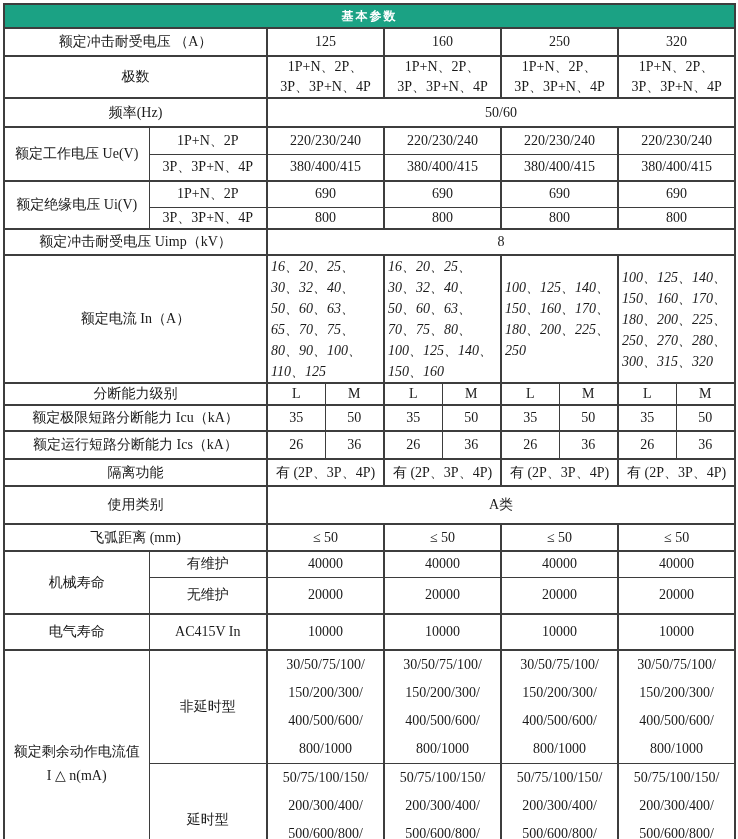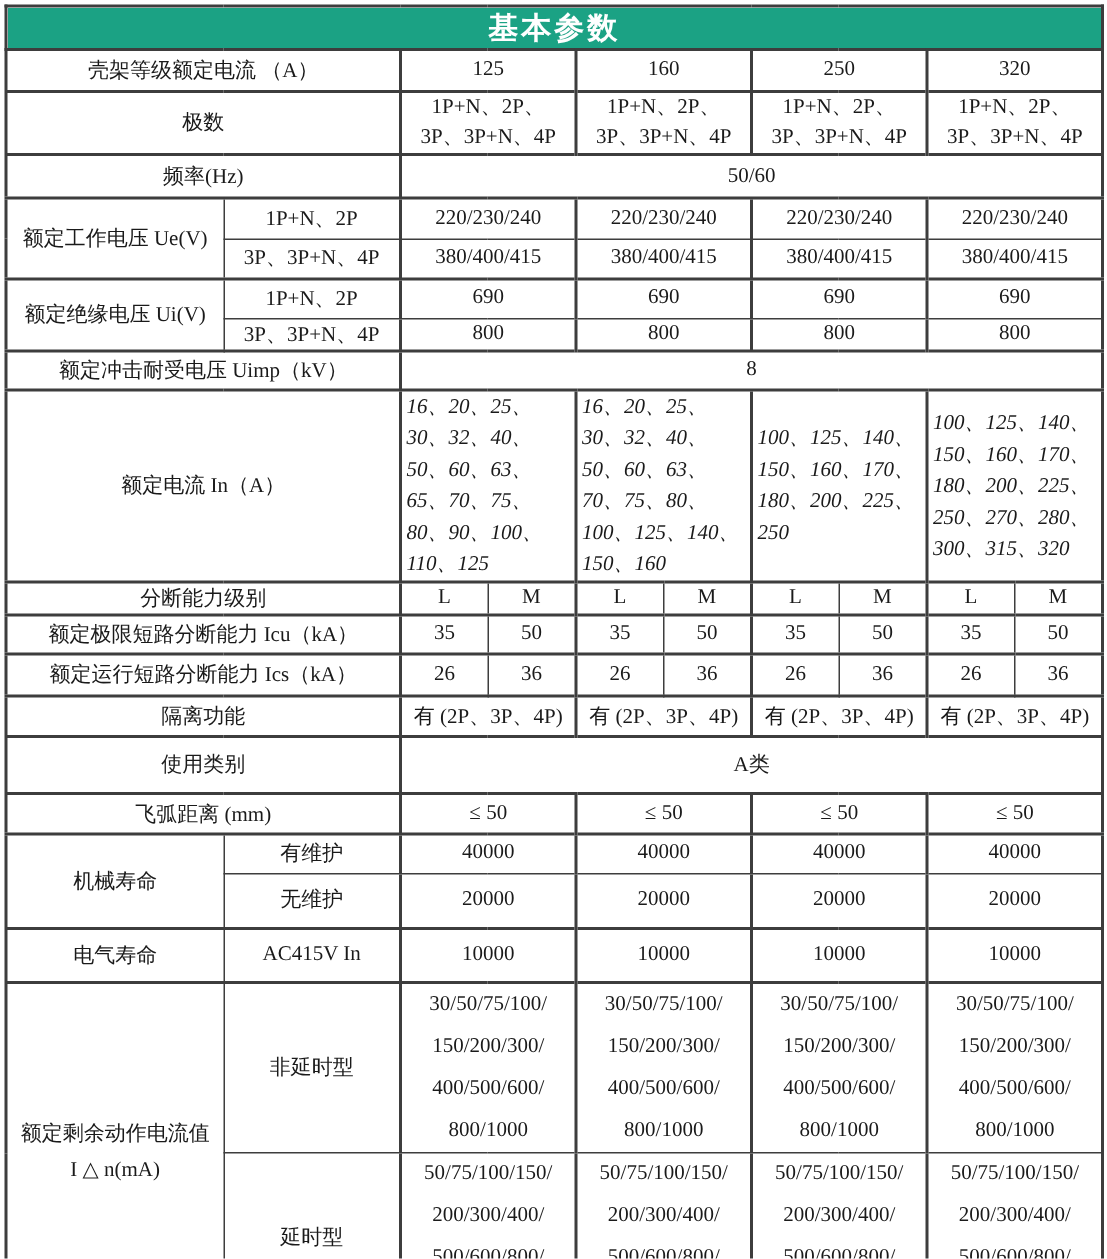--- a/index.html
+++ b/index.html
@@ -21,21 +21,21 @@
   }
   td{
     border:1px solid var(--border);
     text-align:center;vertical-align:middle;
     font-size:14px;padding:0 2px;overflow:hidden;
   }
   tr.maj td{border-top-width:2px;}
   td.dv{border-left-width:2px;}
   tr.title-row td{
     background:var(--header-bg);color:var(--header-text);
-    font-size:20px;font-weight:bold;letter-spacing:2px;
+    font-size:12px;font-weight:bold;letter-spacing:2px;
     border:2px solid var(--border);
   }
   .ml{white-space:pre-line;line-height:20px;margin-top:19px;}
   .list{white-space:pre-line;text-align:left;padding-left:3px;line-height:21px;font-style:italic;}
   .mlw{white-space:pre-line;line-height:28px;text-align:center;}
   .lbl2{white-space:pre-line;line-height:24px;}
 </style>
 </head>
 <body>
 
@@ -53,21 +53,21 @@
     <col style="width:58px">
         <col style="width:59px">
   </colgroup>
 
   <tbody>
         <tr class="title-row" style="height:24px">
     <td colspan="10">基本参数</td>
   </tr>
 
   <tr class="maj" style="height:28px">
-    <td colspan="2">壳架等级额定电流 （A）</td>
+    <td colspan="2">额定冲击耐受电压 （A）</td>
     <td colspan="2" class="dv">125</td>
     <td colspan="2" class="dv">160</td>
     <td colspan="2" class="dv">250</td>
     <td colspan="2" class="dv">320</td>
   </tr>
 
   <tr class="maj" style="height:42px">
     <td colspan="2">极数</td>
     <td colspan="2" class="dv ml">1P+N、2P、
 3P、3P+N、4P</td>

